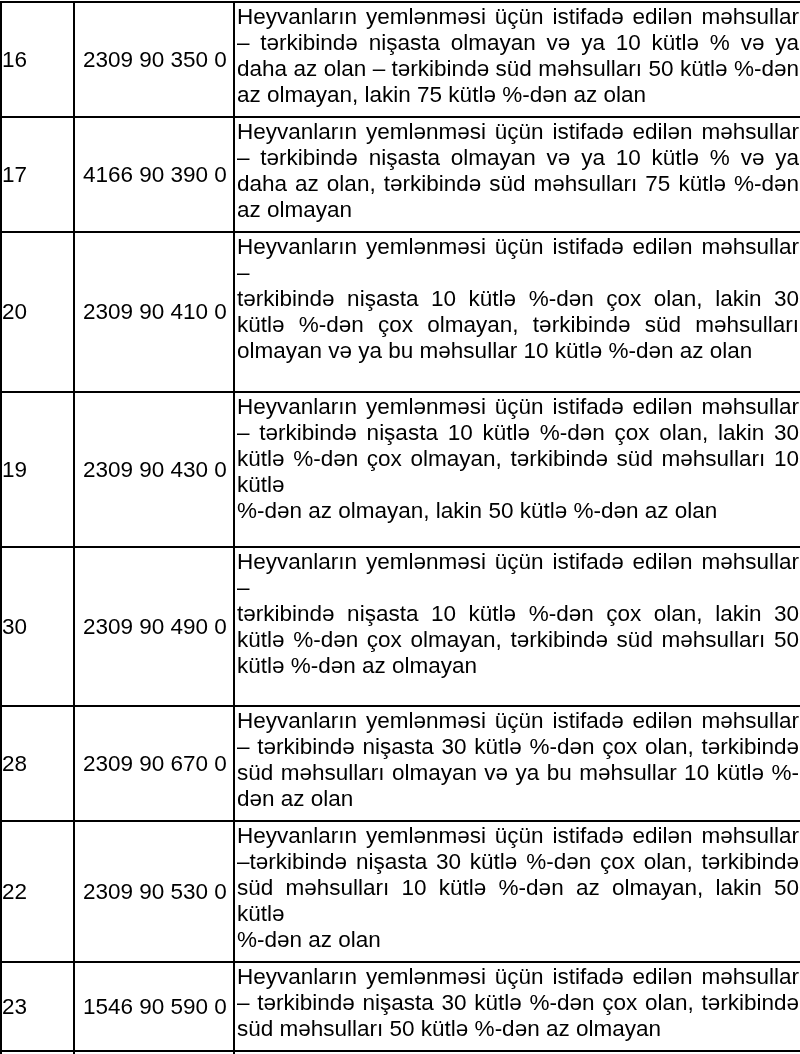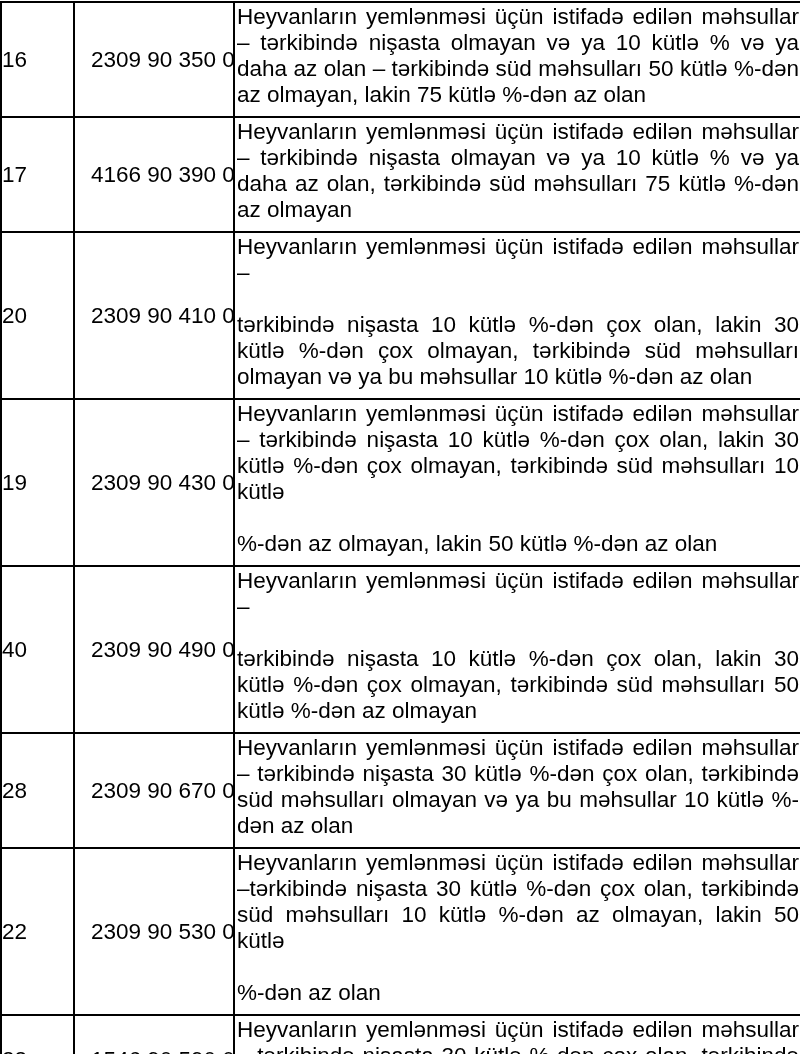--- a/index.html
+++ b/index.html
@@ -33,34 +33,33 @@
     box-sizing: border-box;
   }
   td.td-no {
     text-align: left;
     vertical-align: middle;
     padding: 0;
   }
   td.td-code {
     text-align: center;
     vertical-align: middle;
-    padding: 16px;
+    padding: 8px;
     white-space: nowrap;
   }
   td.td-desc {
     vertical-align: top;
     text-align: justify;
     line-height: 26px;
     padding: 1px 1px 8px 2px;
   }
   td.td-desc p {
     margin: 0;
   }
   td.td-desc p + p {
-    margin-top: 26px; 
   }
   td.td-desc p.continues {
     text-align-last: justify; 
   }
   
   tbody tr:nth-child(1) { height: 104px; }
   tbody tr:nth-child(2) { height: 106px; }
   tbody tr:nth-child(3) { height: 160px; }
   tbody tr:nth-child(4) { height: 155px; }
   tbody tr:nth-child(5) { height: 159px; }
@@ -104,21 +103,21 @@
   </tr>
         <tr>
     <td class="td-no">19</td>
     <td class="td-code">2309 90 430 0</td>
     <td class="td-desc">
             <p>Heyvanların yemlənməsi üçün istifadə edilən məhsullar – tərkibində nişasta 10 kütlə %-dən çox olan, lakin 30 kütlə %-dən çox olmayan, tərkibində süd məhsulları 10 kütlə</p>
             <p>%-dən az olmayan, lakin 50 kütlə %-dən az olan</p>
           </td>
   </tr>
         <tr>
-    <td class="td-no">40</td>
+    <td class="td-no">30</td>
     <td class="td-code">2309 90 490 0</td>
     <td class="td-desc">
             <p>Heyvanların yemlənməsi üçün istifadə edilən məhsullar –</p>
             <p>tərkibində nişasta 10 kütlə %-dən çox olan, lakin 30 kütlə %-dən çox olmayan, tərkibində süd məhsulları 50 kütlə %-dən az olmayan</p>
           </td>
   </tr>
         <tr>
     <td class="td-no">28</td>
     <td class="td-code">2309 90 670 0</td>
     <td class="td-desc">

